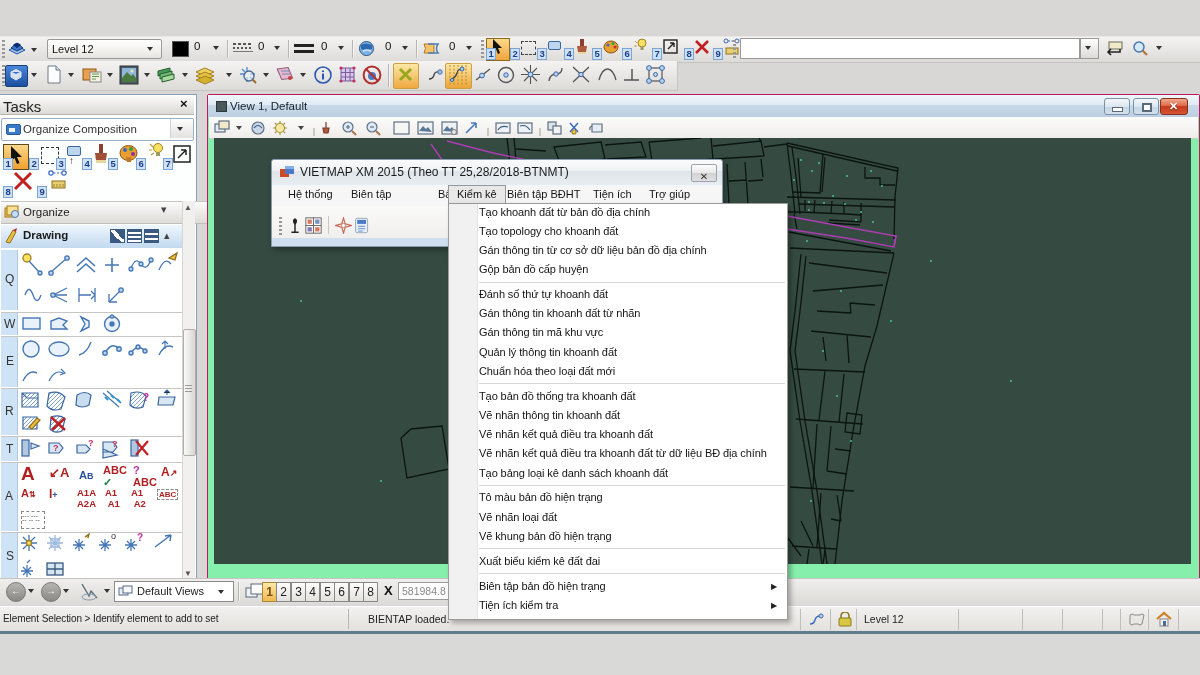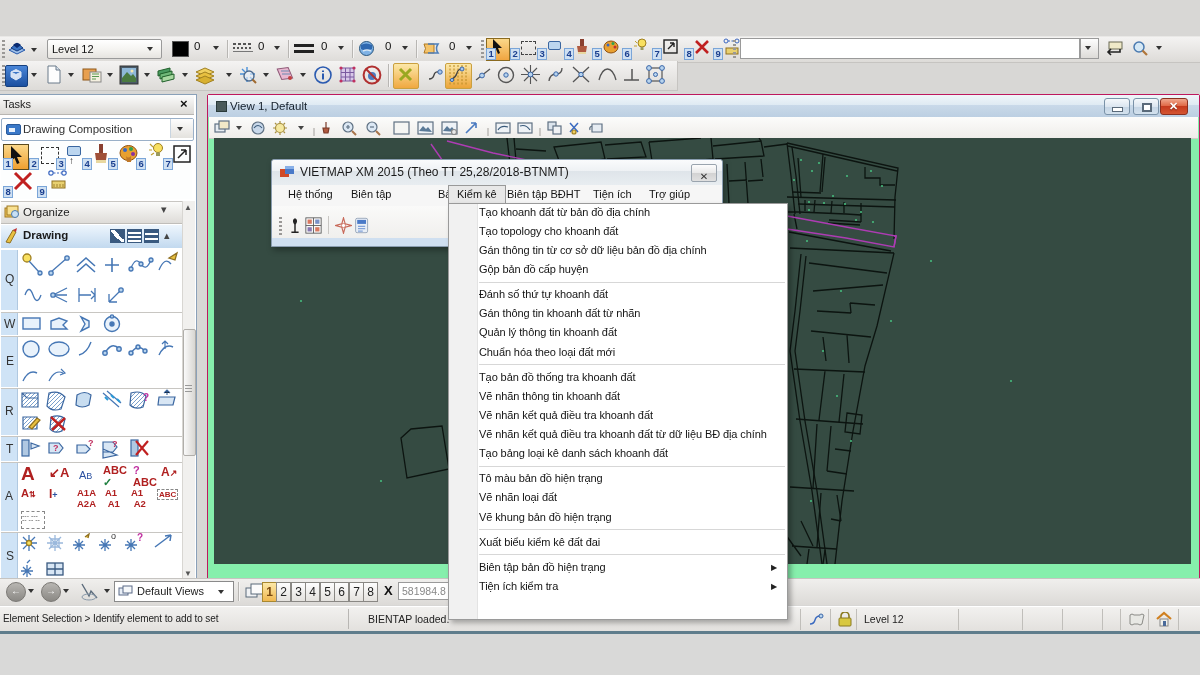--- a/index.html
+++ b/index.html
@@ -245,28 +245,28 @@
         <circle cx="17" cy="4" r="2.4" fill="#b8d4ee" stroke="#3a66a8"></circle>
         <circle cx="4" cy="17" r="2.4" fill="#b8d4ee" stroke="#3a66a8"></circle>
         <circle cx="17" cy="17" r="2.4" fill="#b8d4ee" stroke="#3a66a8"></circle>
         <circle cx="10.5" cy="10.5" r="2" fill="#b8d4ee" stroke="#3a66a8"></circle>
       </svg>
 </div>
 
 <div class="ab" id="tasks" style="left:0;top:94px;width:196px;height:486px;background:#fff;border:1px solid #8aa0b8;border-left:none;">
 
   <div class="ab" style="left:0;top:0;width:194px;height:19px;background:linear-gradient(#fcfcfc,#dcdad6);border-bottom:1px solid #b8b6b2;">
-    <div class="ab" style="left:3px;top:3px;font-size:11px;color:#222;">Tasks</div>
+    <div class="ab" style="left:3px;top:3px;font-size:15px;color:#222;">Tasks</div>
     <div class="ab" style="left:180px;top:1px;font-size:13px;font-weight:bold;color:#111;">×</div>
   </div>
 
   <div class="ab" style="left:1px;top:23px;width:191px;height:21px;background:#fff;border:1px solid #9ab0c8;border-radius:2px;">
     <div class="ab" style="left:4px;top:5px;width:13px;height:9px;background:#3a78c8;border-radius:2px;border:1px solid #2a5a9a;"></div>
     <div class="ab" style="left:7px;top:9px;width:6px;height:4px;background:#e8f0fa;"></div>
-    <div class="ab" style="left:21px;top:4px;font-size:11.5px;color:#333;">Drawing Composition</div>
+    <div class="ab" style="left:21px;top:4px;font-size:11.5px;color:#333;">Organize Composition</div>
     <div class="ab" style="left:168px;top:0;width:22px;height:19px;border-left:1px solid #c8d4e0;background:linear-gradient(#fdfdfd,#e4e2de);"></div>
     <div class="ab dd" style="left:175px;top:8px"></div>
   </div>
 
   <div class="ab" style="left:1px;top:47px;width:191px;height:57px;background:#fdfefe;">
     <div class="ab" style="left:2px;top:2px;width:24px;height:24px;background:linear-gradient(#fbd88a,#f0a030);border:1.5px solid #5a4a20;"></div>
     <svg class="ab" style="left:8px;top:4px" width="15" height="18" viewBox="0 0 15 18">
           <path d="M2 0 L13 11 L8 11 L10.5 17 L8 18 L5.5 12 L2 15 Z" fill="#111"></path>
         </svg>
     <div class="ab numb" style="left:2px;top:16px;">1</div>
@@ -308,21 +308,21 @@
     <div class="ab numb" style="left:36px;top:44px;">9</div>
     <svg class="ab" style="left:44px;top:26px" width="26" height="26" viewBox="0 0 26 26">
           <circle cx="6" cy="5" r="2.2" fill="none" stroke="#3a66c0" stroke-width="1.2"></circle>
           <circle cx="19" cy="5" r="2.2" fill="none" stroke="#3a66c0" stroke-width="1.2"></circle>
           <path d="M8.5 5 L16.5 5" stroke="#3a66c0" stroke-dasharray="2 1.5"></path>
           <rect x="7" y="13" width="13" height="7" fill="#e8d070" stroke="#907020"></rect>
           <path d="M9 16 v3 M12 16 v3 M15 16 v3 M18 16 v3" stroke="#907020" stroke-width="0.8"></path>
         </svg>
   </div>
 
-  <div class="ab" style="left:1px;top:106px;width:191px;height:21px;background:linear-gradient(#fbfbfa,#dedcd8);border-top:1px solid #c8c6c2;border-bottom:1px solid #c0beba;">
+  <div class="ab" style="left:1px;top:106px;width:191px;height:21px;background:linear-gradient(#fbfbfa,#dedcd8);border-top:1px solid #c8c6c2;border-bottom:1px solid #c0beba;padding-left:24px;">
     <svg class="ab" style="left:3px;top:3px" width="16" height="14" viewBox="0 0 16 14">
           <rect x="1" y="3" width="11" height="9" fill="#f0c860" stroke="#a07820"></rect>
           <rect x="3" y="1" width="11" height="9" fill="#f8e090" stroke="#a07820"></rect>
           <circle cx="11" cy="9" r="3.5" fill="#c8e0f4" stroke="#4a7ab0"></circle>
         </svg>
     <div class="ab" style="left:22px;top:4px;font-size:11.5px;color:#222;">Organize</div>
     <div class="ab" style="left:160px;top:1px;font-size:11px;color:#444;">▾</div>
   </div>
 
   <div class="ab" style="left:1px;top:130px;width:191px;height:23px;background:linear-gradient(#eef6fd,#c2d9ef);border-bottom:1px solid #a8c0d8;">
@@ -451,21 +451,21 @@
       </g>
     </svg>
     <div class="ab" style="left:0;top:214px;width:181px;height:1px;background:#c8c6c2;"></div>
 
     <div class="ab" style="left:0;top:215px;width:16px;height:68px;background:#cfe3f6;border-right:1px solid #b0c8e0;">
           <div class="ab" style="left:4px;top:26px;font-size:12px;color:#333;">A</div>
         </div>
     <div class="ab" style="left:18px;top:215px;width:163px;height:68px;color:#b02020;">
       <div class="ab" style="left:2px;top:0px;font-size:19px;font-weight:bold;">A</div>
       <div class="ab" style="left:30px;top:2px;font-size:13px;font-weight:bold;">↙A</div>
-      <div class="ab" style="left:60px;top:6px;font-size:11px;font-weight:normal;color:#2a50a0;">A<span style="font-size:9px">B</span></div>
+      <div class="ab" style="left:60px;top:6px;font-size:11px;font-weight:bold;color:#2a50a0;">A<span style="font-size:9px">B</span></div>
       <div class="ab" style="left:84px;top:1px;font-size:11px;font-weight:bold;">ABC<br><span style="color:#208040">✓</span></div>
       <div class="ab" style="left:114px;top:1px;font-size:11px;font-weight:bold;"><span style="color:#c030a0">?</span><br>ABC</div>
       <div class="ab" style="left:142px;top:2px;font-size:12px;font-weight:bold;">A<span style="font-size:9px">↗</span></div>
       <div class="ab" style="left:2px;top:24px;font-size:11px;font-weight:bold;">A<span style="font-size:8px">⇅</span></div>
       <div class="ab" style="left:30px;top:24px;font-size:12px;font-weight:bold;color:#b02020;">I<span style="font-size:9px;color:#2a50a0">+</span></div>
       <div class="ab" style="left:58px;top:24px;font-size:9.5px;font-weight:bold;">A1A<br>A2A</div>
       <div class="ab" style="left:86px;top:24px;font-size:9.5px;font-weight:bold;">A1<br>&nbsp;A1</div>
       <div class="ab" style="left:112px;top:24px;font-size:9.5px;font-weight:bold;">A1<br>&nbsp;A2</div>
       <div class="ab" style="left:138px;top:26px;font-size:8px;font-weight:bold;border:1px dashed #888;padding:0 1px;">ABC</div>
       <div class="ab" style="left:2px;top:48px;width:22px;height:14px;border:1px dashed #888;font-size:7px;color:#555;line-height:4px;padding-top:2px;">--- ---<br>-- -- --</div>
@@ -690,20 +690,21 @@
 <div class="ab" id="menu" style="left:448px;top:203px;width:340px;height:417px;background:#fff;border:1px solid #9a9a9a;box-shadow:3px 3px 5px rgba(0,0,0,0.3);box-sizing:border-box;z-index:5;">
   <div class="ab" style="left:0;top:0;width:28px;height:100%;background:#f1f1f1;border-right:1px solid #e3e3e3;"></div>
   <div id="mitems" style="position:absolute;left:0;top:-1.5px;width:100%;font-size:11px;color:#141414;">
     <div class="mi">Tạo khoanh đất từ bản đồ địa chính</div>
     <div class="mi">Tạo topology cho khoanh đất</div>
     <div class="mi">Gán thông tin từ cơ sở dữ liệu bản đồ địa chính</div>
     <div class="mi">Gộp bản đồ cấp huyện</div>
     <div class="ms"></div>
     <div class="mi">Đánh số thứ tự khoanh đất</div>
     <div class="mi">Gán thông tin khoanh đất từ nhãn</div>
+    <div class="mi">Gán thông tin mã khu vực</div>
     <div class="mi">Quản lý thông tin khoanh đất</div>
     <div class="mi">Chuẩn hóa theo loại đất mới</div>
     <div class="ms"></div>
     <div class="mi">Tạo bản đồ thống tra khoanh đất</div>
     <div class="mi">Vẽ nhãn thông tin khoanh đất</div>
     <div class="mi">Vẽ nhãn kết quả điều tra khoanh đất</div>
     <div class="mi">Vẽ nhãn kết quả điều tra khoanh đất từ dữ liệu BĐ địa chính</div>
     <div class="mi">Tạo bảng loại kê danh sách khoanh đất</div>
     <div class="ms"></div>
     <div class="mi">Tô màu bản đồ hiện trạng</div>

